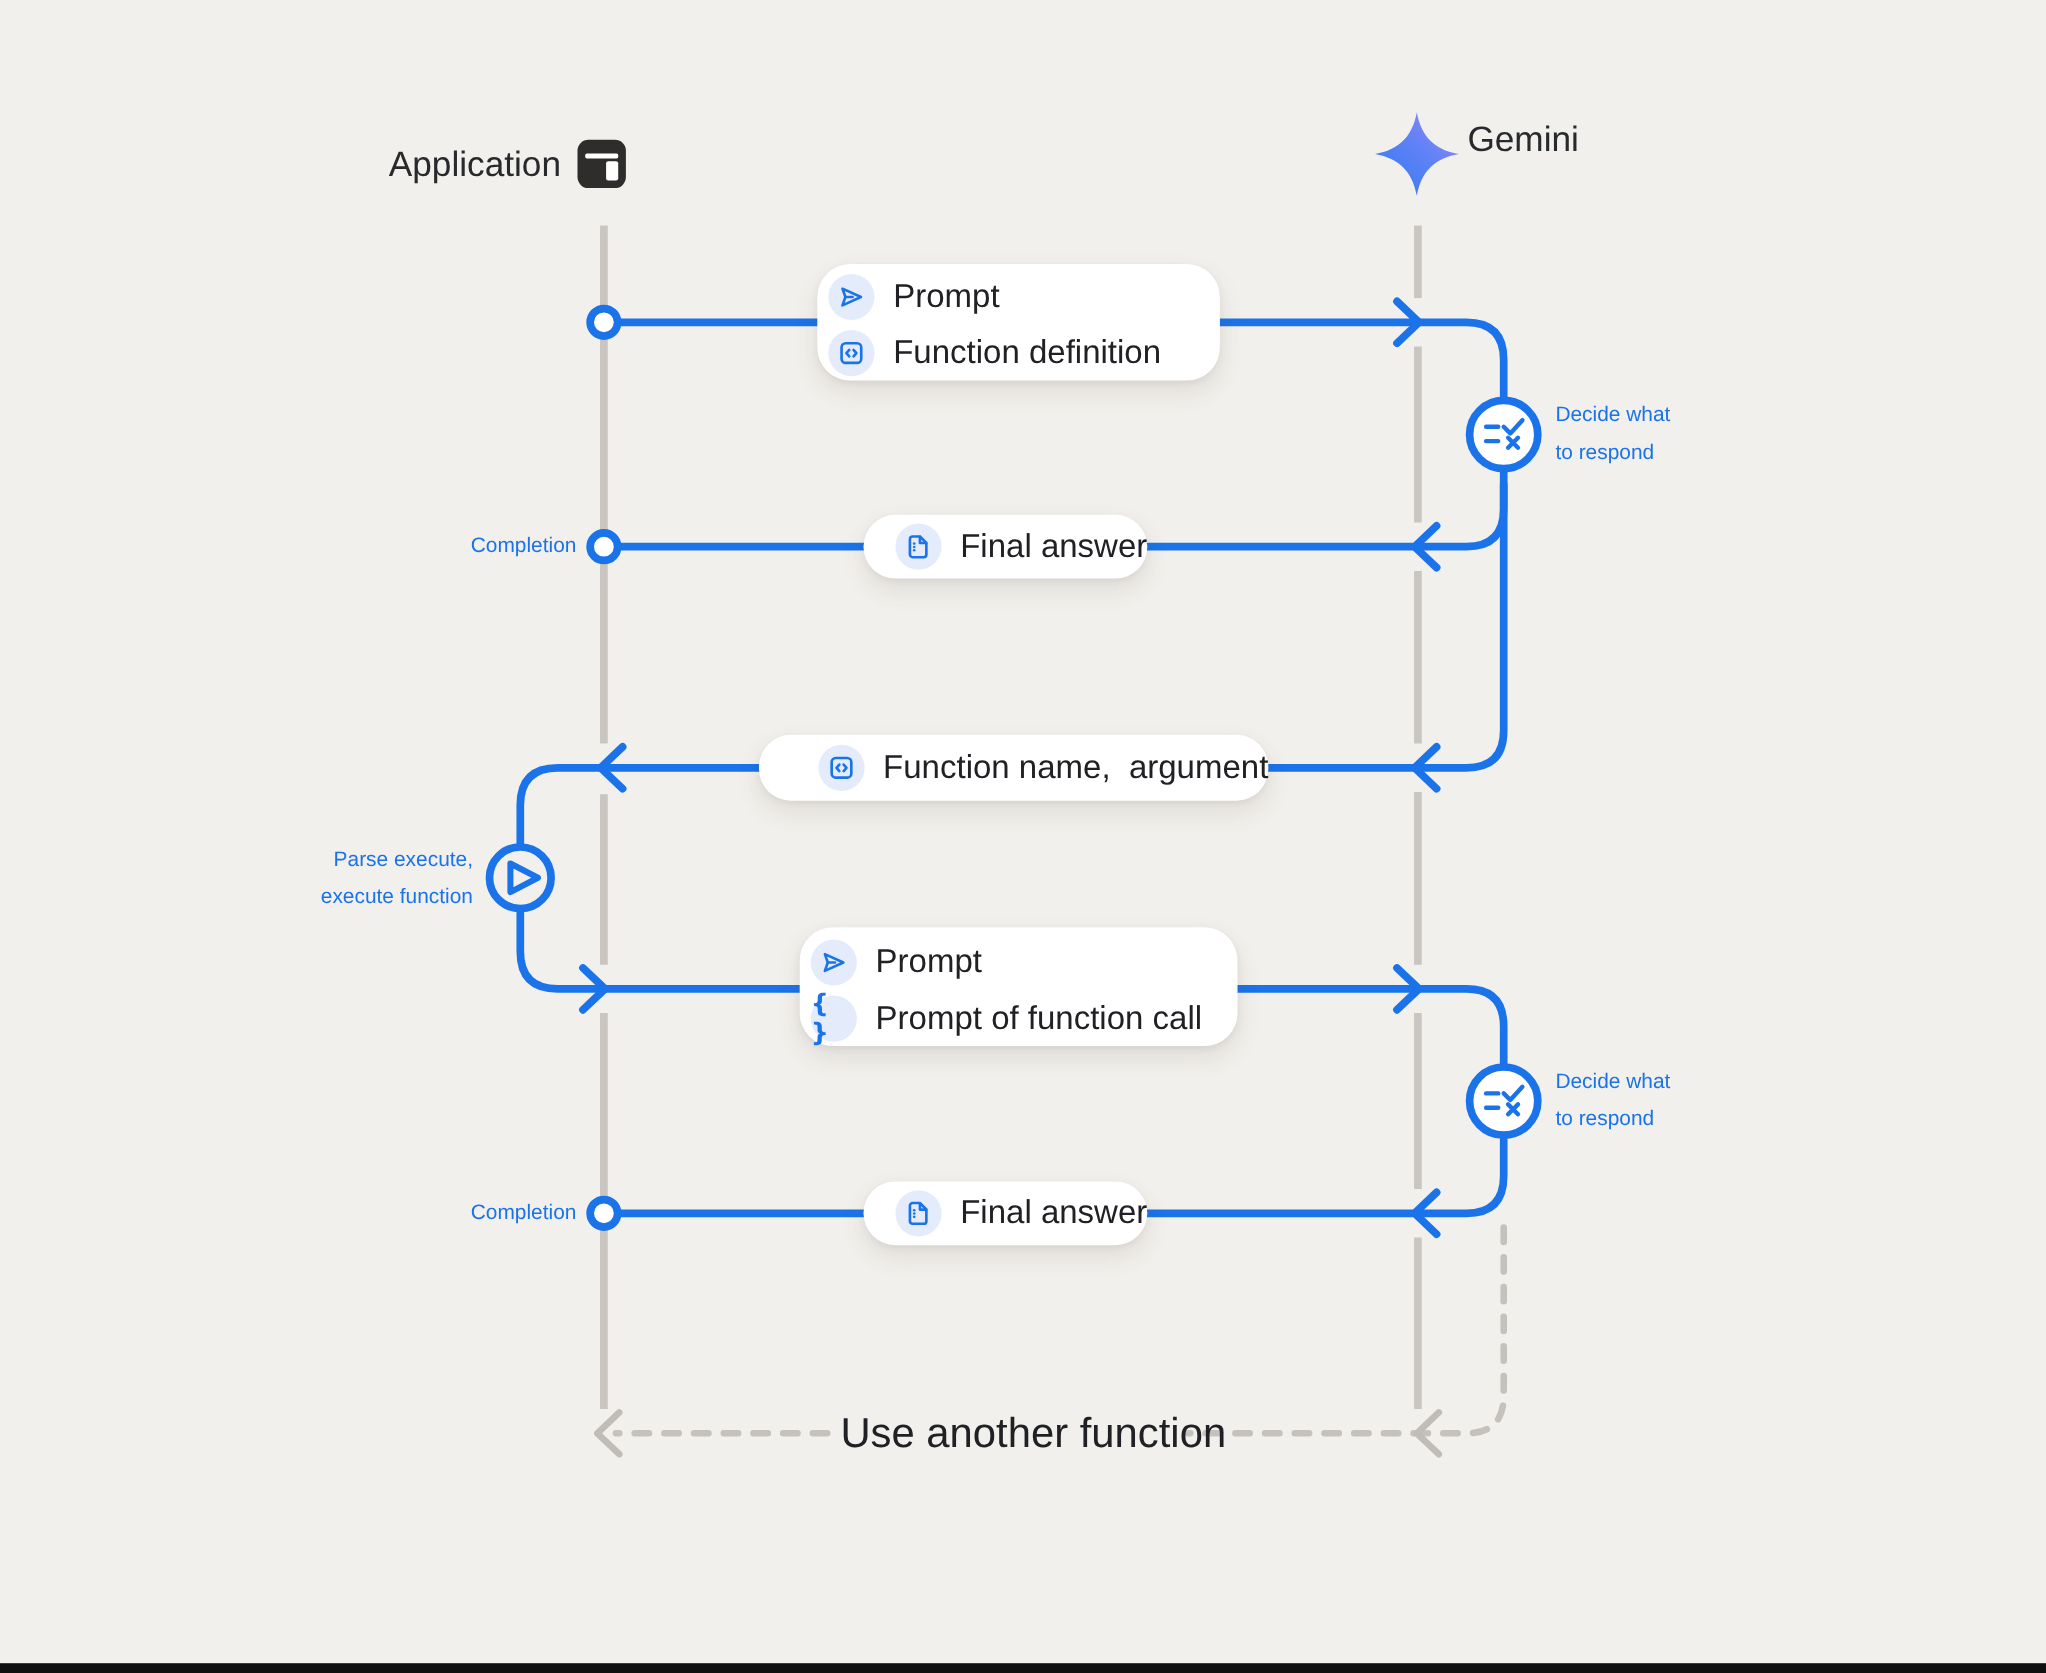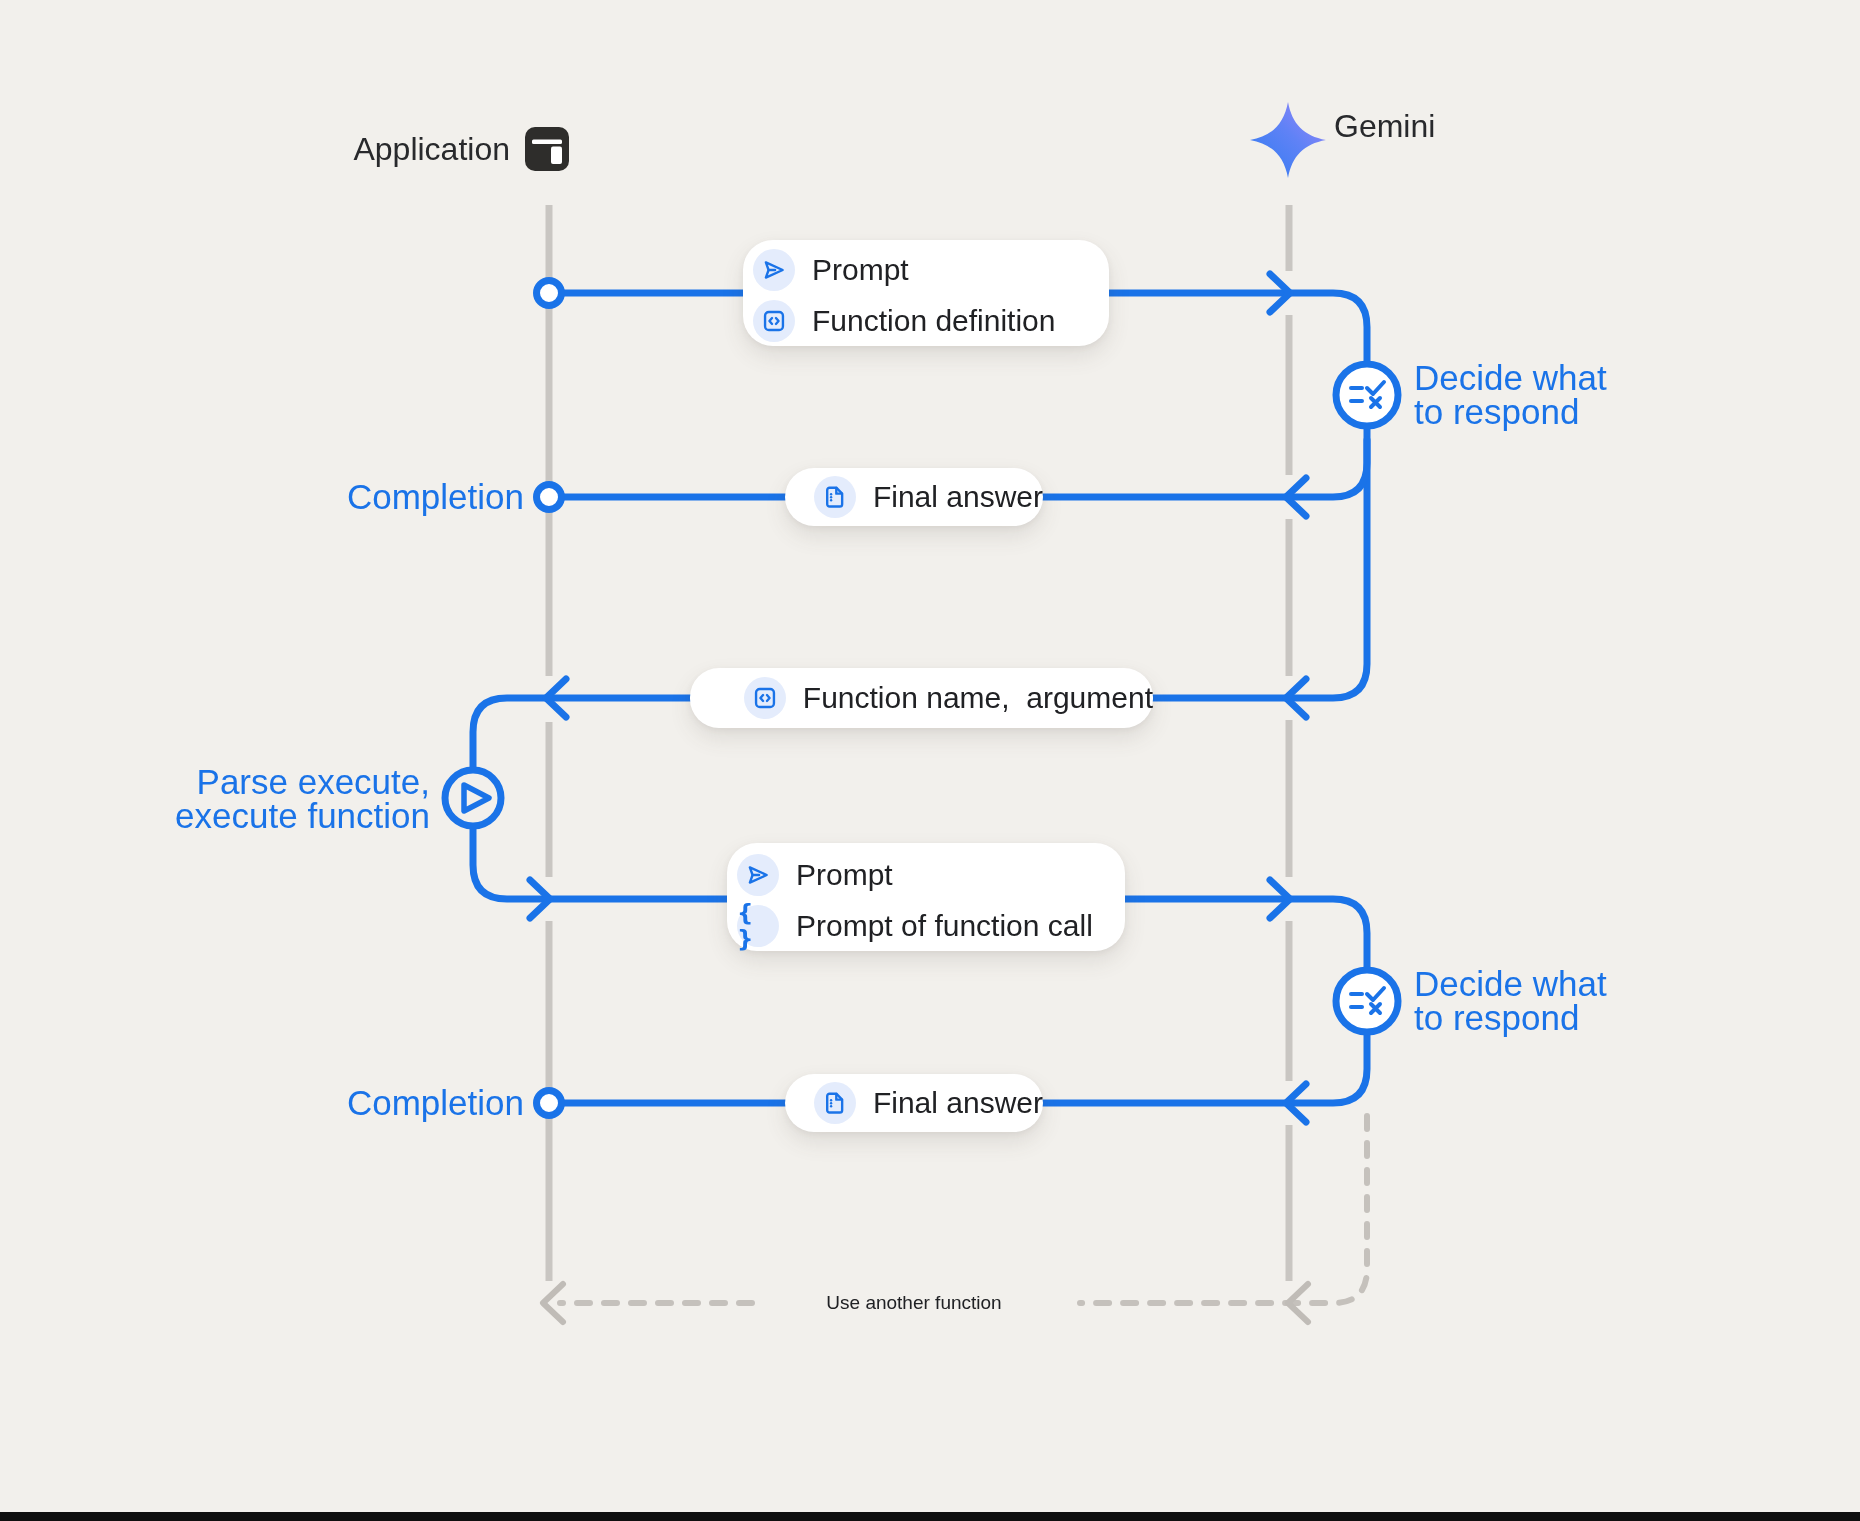--- a/index.html
+++ b/index.html
@@ -32,28 +32,28 @@
     display:flex;align-items:center;justify-content:center;margin-left:10px;
   }
   .chip svg{display:block;}
   .braces{font-size:23px;font-weight:700;color:#1a73e8;letter-spacing:1px;font-family:"DejaVu Sans",sans-serif;}
   .card-label{
     margin-left:17px;font-size:30px;font-weight:500;color:#202124;
     white-space:pre;line-height:30px;
   }
 
   
-  .blue-note{color:#1a73e8;font-size:35px;font-weight:500;line-height:34px;white-space:nowrap;}
+  .blue-note{color:#1a73e8;font-size:19px;font-weight:500;line-height:34px;white-space:nowrap;}
   .note-completion-1{left:300px;top:480px;width:224px;text-align:right;}
   .note-completion-2{left:300px;top:1086px;width:224px;text-align:right;}
   .note-decide-1{left:1414px;top:361px;}
   .note-decide-2{left:1414px;top:967px;}
   .note-parse{left:150px;top:765px;width:280px;text-align:right;}
 
-  .dark-note{font-size:19px;font-weight:500;color:#202124;line-height:34px;white-space:nowrap;}
+  .dark-note{font-size:38px;font-weight:500;color:#202124;line-height:34px;white-space:nowrap;}
   .note-use-another{left:764px;top:1286px;width:300px;text-align:center;}
 
   .bottom-bar{position:absolute;left:0;bottom:0;width:1860px;height:9px;background:#0f0f0f;z-index:3;}
 </style>
 </head>
 <body>
 
 <div class="stage">
 
   <svg class="wires" width="1860" height="1521" viewBox="0 0 1860 1521">

